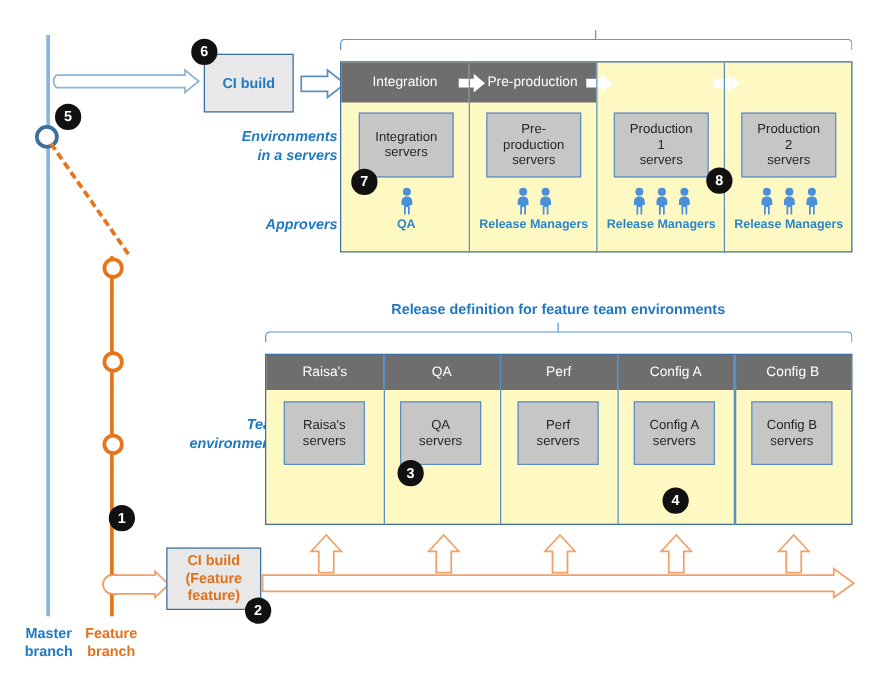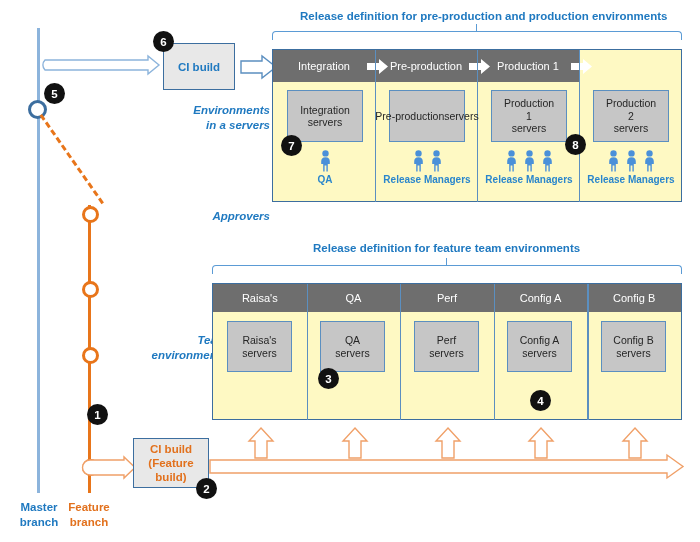--- a/index.html
+++ b/index.html
@@ -204,49 +204,45 @@
     <span>CI build</span>
   </div>
 
   <svg class="abs" style="left:240px; top:55px; width:38px; height:24px;">
     <path d="M1,6 L22,6 L22,1 L36,12 L22,23 L22,18 L1,18 Z" fill="#ffffff" stroke="#5B8FC0" stroke-width="1.4"></path>
   </svg>
 
   <div class="abs ci-box orange-text" style="left:133px; top:438px; width:76px; height:50px; flex-direction:column;">
     <span>CI build</span>
     <span>(Feature</span>
-    <span>build)</span>
+    <span>feature)</span>
   </div>
 
   <div class="abs side-label" style="left:160px; top:103px; width:110px;">
     <div>Environments</div>
     <div>in a servers</div>
   </div>
-  <div class="abs side-label" style="left:170px; top:173px; width:100px;margin-top:36px;">Approvers</div>
+  <div class="abs side-label" style="left:170px; top:173px; width:100px;">Approvers</div>
   <div class="abs side-label" style="left:142px; top:333px; width:85px;">
     <div>Team</div>
     <div>environments</div>
   </div>
 
-  <div class="abs blue-title" style="left:300px; top:10px;">Release definition for pre-production and production environments</div>
 
   <div class="abs bracket" style="left:272px; top:31px; width:410px;"></div>
   <div class="abs bracket-tick" style="left:476px; top:24px;"></div>
 
   <div class="abs rd-frame" style="left:272px; top:49px; width:410px; height:153px;">
 
     <div class="abs" style="left:0px; top:0px; width:408px; height:32px; display:flex;">
       <div class="stage-header" style="width:102px;">
         <span>Integration</span>
       </div>
       <div class="stage-header" style="width:102px;text-align:center;">
         <span>Pre-production</span>
-      </div>
-      <div class="stage-header" style="width:102px;">
-        <span>Production 1</span>
       </div>
     </div>
 
     <svg class="abs" style="left:94px; top:9px; width:22px; height:15px;">
       <path d="M0,4 L12,4 L12,0 L21,7.5 L12,15 L12,11 L0,11 Z" fill="#ffffff"></path>
     </svg>
     <svg class="abs" style="left:196px; top:9px; width:22px; height:15px;">
       <path d="M0,4 L12,4 L12,0 L21,7.5 L12,15 L12,11 L0,11 Z" fill="#ffffff"></path>
     </svg>
     <svg class="abs" style="left:298px; top:9px; width:22px; height:15px;">
@@ -262,21 +258,21 @@
       <span>servers</span>
     </div>
     <div class="abs people-row" style="left:14px; top:100px; width:76px;">
       <svg width="13" height="22" viewBox="0 0 13 22">
         <circle cx="6.5" cy="3.4" r="3.2" fill="#4A90D9"></circle>
         <path d="M6.5,7.2 C3.4,7.2 2.2,9 2.2,11.5 L2.2,14 L4.2,14 L4.2,21.5 L5.6,21.5 L5.6,15.5 L7.4,15.5 L7.4,21.5 L8.8,21.5 L8.8,14 L10.8,14 L10.8,11.5 C10.8,9 9.6,7.2 6.5,7.2 Z" fill="#4A90D9"></path>
       </svg>
     </div>
     <div class="abs approver-label" style="left:14px; top:124px; width:76px;">QA</div>
 
-    <div class="abs server-box" style="left:116px; top:40px; width:76px; height:52px; ">
+    <div class="abs server-box" style="left:116px; top:40px; width:76px; height:52px; flex-direction:column;">
       <span>Pre-</span>
       <span>production</span>
       <span>servers</span>
     </div>
     <div class="abs people-row" style="left:116px; top:100px; width:76px;">
       <svg width="13" height="22" viewBox="0 0 13 22">
         <circle cx="6.5" cy="3.4" r="3.2" fill="#4A90D9"></circle>
         <path d="M6.5,7.2 C3.4,7.2 2.2,9 2.2,11.5 L2.2,14 L4.2,14 L4.2,21.5 L5.6,21.5 L5.6,15.5 L7.4,15.5 L7.4,21.5 L8.8,21.5 L8.8,14 L10.8,14 L10.8,11.5 C10.8,9 9.6,7.2 6.5,7.2 Z" fill="#4A90D9"></path>
       </svg>
       <svg width="13" height="22" viewBox="0 0 13 22">

